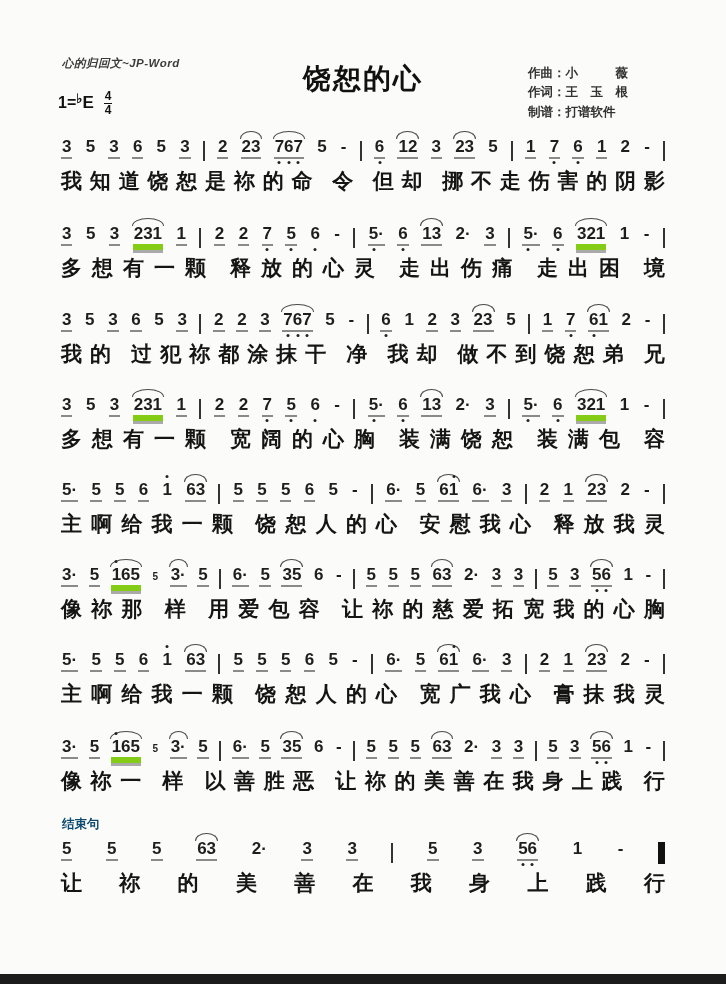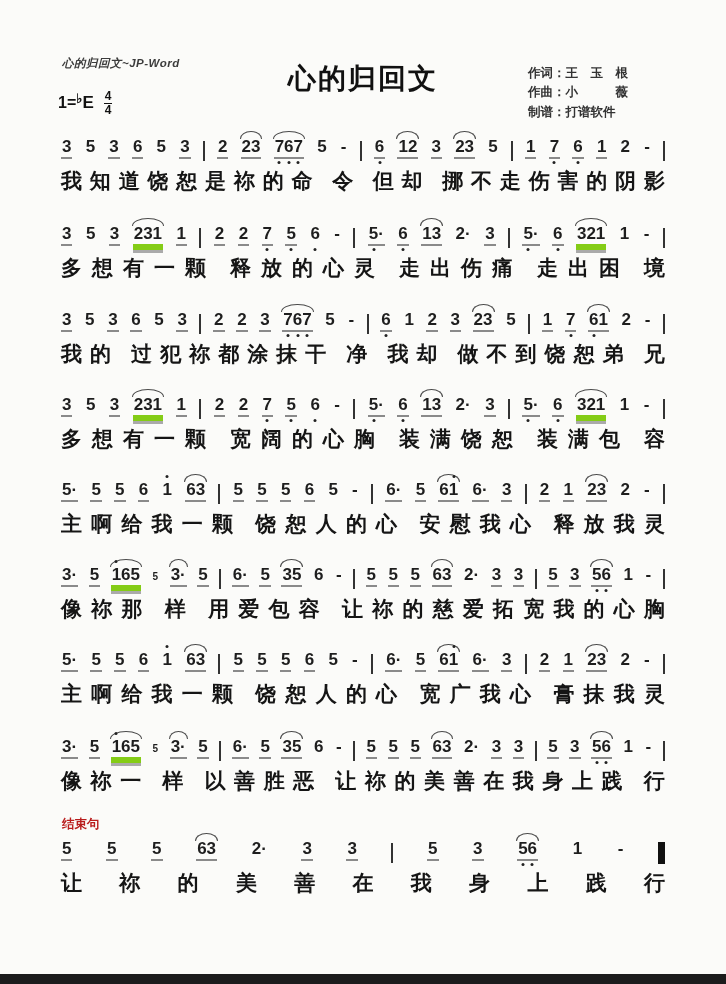--- a/index.html
+++ b/index.html
@@ -82,49 +82,49 @@
     display:flex;justify-content:space-between;
     margin-top:7px;
   }
   .lch{
     font-size:21px;font-weight:bold;color:#151515;line-height:1.15;
     font-family:"Liberation Sans",sans-serif;
   }
   .lch.sp{width:4px;}
   .ending-label{
     position:absolute;top:816px;left:62px;
-    font-size:12.5px;font-weight:bold;color:#b91c1c;
+    font-size:12.5px;font-weight:bold;color:#0c4a6e;
   }
   .bottom-bar{
     position:absolute;left:0;bottom:0;width:100%;height:10px;
     background:#1c1c1c;
   }
 </style>
 </head>
 <body>
 
 <div id="sheet">
 
   <div class="software">心的归回文~JP-Word</div>
 
-  <div class="title">心的归回文</div>
+  <div class="title">饶恕的心</div>
 
   <div class="keysig">
     <span>1=</span>
       <span class="flat">♭</span>
       <span class="letter">E</span>
     <span class="timesig">
       <span class="top">4</span>
       <span class="bottom">4</span>
     </span>
   </div>
 
   <div class="credits">
+    <div>作曲：小　　　薇</div>
     <div>作词：王　玉　根</div>
-    <div>作曲：小　　　薇</div>
     <div>制谱：打谱软件</div>
   </div>
 
   <div class="system" style="top:138px">
     <div class="notes-row">
         <span class="tok u1"><span class="ch">3</span></span>
         <span class="tok"><span class="ch">5</span></span>
         <span class="tok u1"><span class="ch">3</span></span>
         <span class="tok u1"><span class="ch">6</span></span>
         <span class="tok"><span class="ch">5</span></span>

